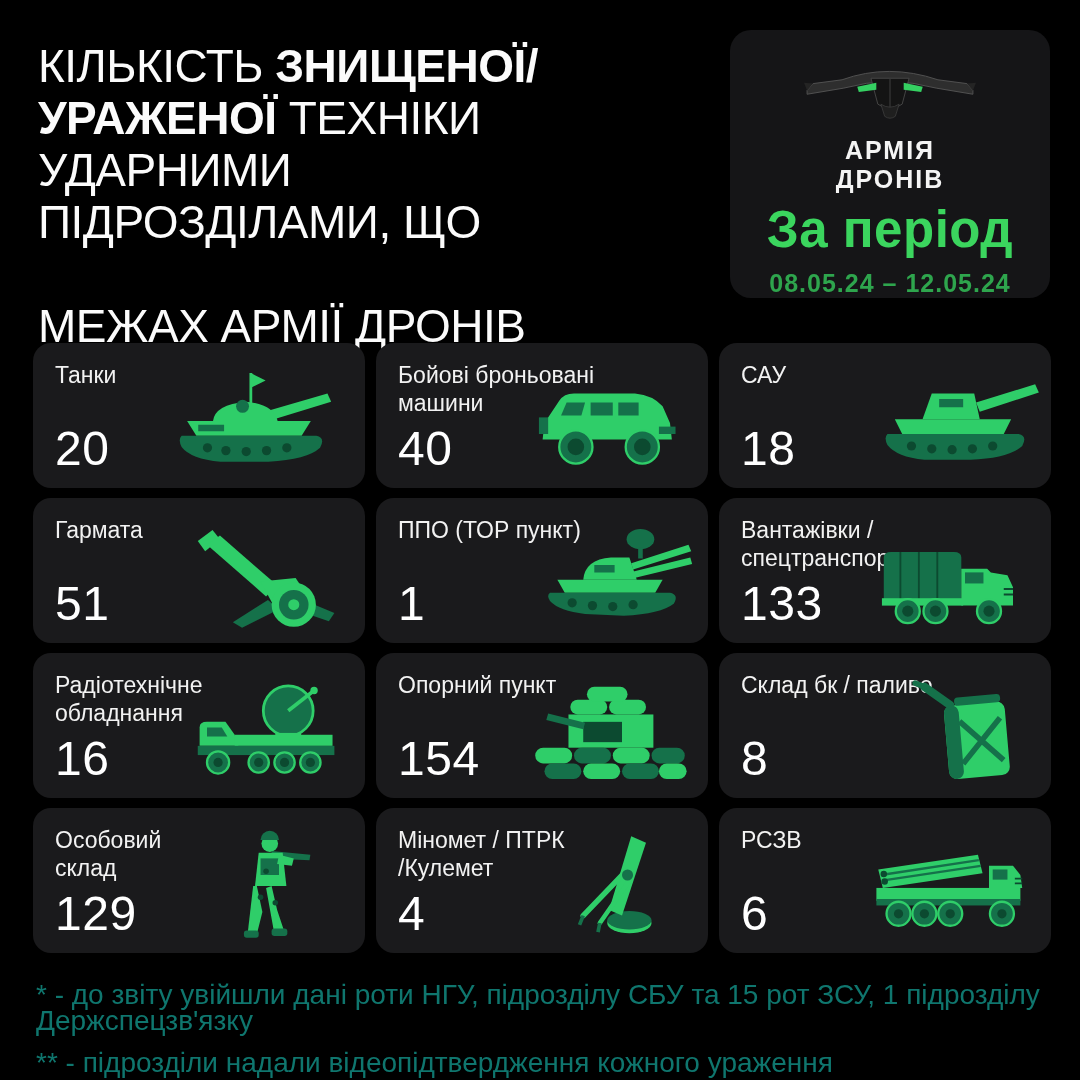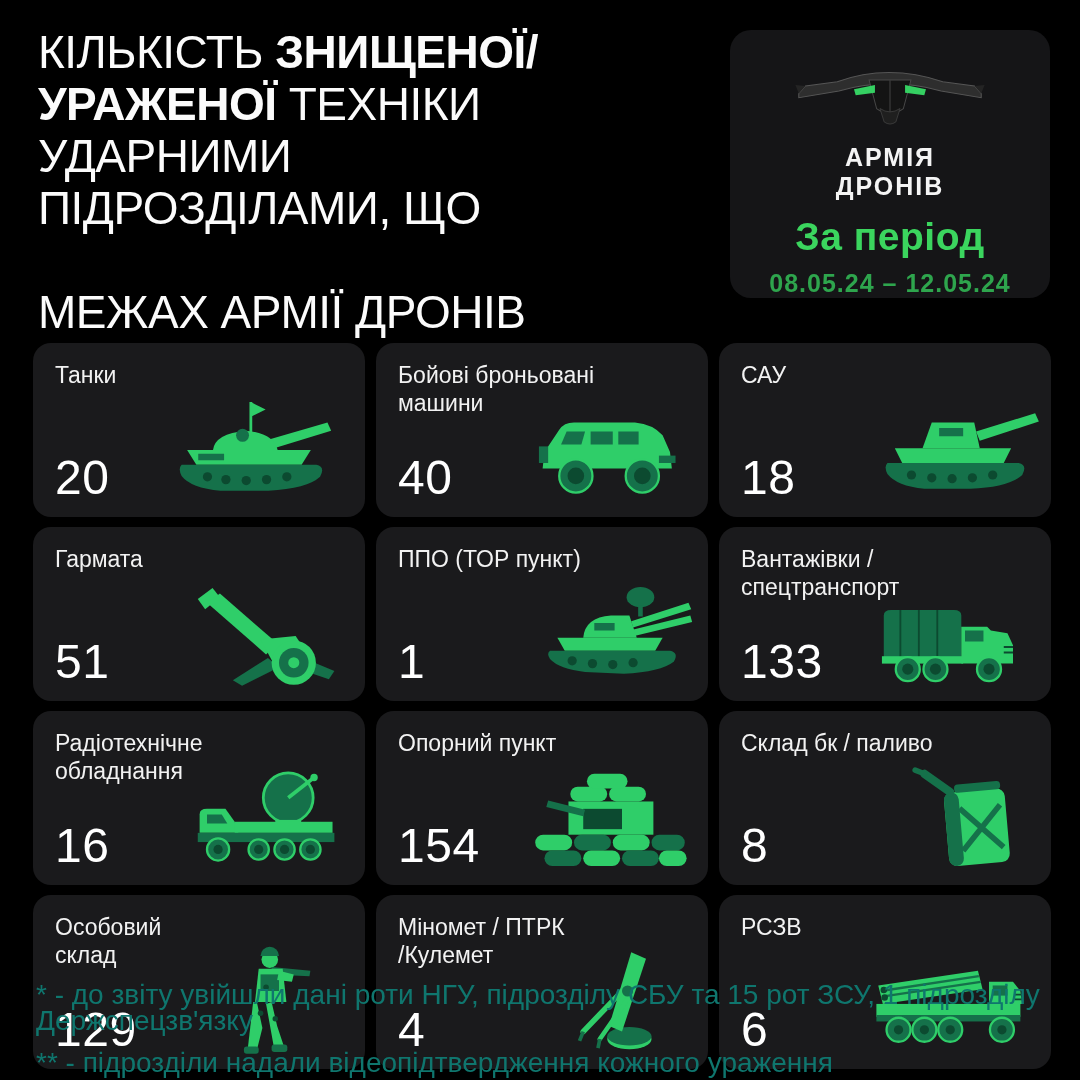--- a/index.html
+++ b/index.html
@@ -10,36 +10,36 @@
     --dates:#2EA54D;
     --cardbg:#1A1A1C;
     --badgebg:#151517;
   }
   html,body{margin:0;padding:0;background:#000;}
   .poster{
     position:relative;width:1080px;height:1080px;background:#000;overflow:hidden;
     font-family:"Liberation Sans", sans-serif;color:#fff;
   }
   
-  .title{position:absolute;left:38px;top:26px;width:660px;
+  .title{position:absolute;left:38px;top:40px;width:660px;
     font-size:46px;line-height:52px;letter-spacing:-0.5px;color:#FBFBFB;font-weight:400;}
   .title .b{font-weight:700;}
   
   .badge{position:absolute;left:730px;top:30px;width:320px;height:268px;
     background:var(--badgebg);border-radius:21px;
     display:flex;flex-direction:column;align-items:center;justify-content:flex-start;}
   .badge svg.drone{margin-top:30px;}
   .brand{margin-top:6px;text-align:center;font-size:25px;line-height:29px;
     letter-spacing:2px;font-weight:600;color:#F4F4F4;}
-  .period-label{margin-top:14px;font-size:39px;font-weight:700;color:var(--accent);letter-spacing:0.5px;}
+  .period-label{margin-top:6px;font-size:51px;font-weight:700;color:var(--accent);letter-spacing:0.5px;}
   .period-dates{margin-top:10px;font-size:25px;font-weight:700;color:var(--dates);letter-spacing:1px;}
   
   .grid{position:absolute;left:33px;top:343px;width:1018px;
     display:grid;grid-template-columns:repeat(3,332px);column-gap:11px;row-gap:10px;}
-  .card{position:relative;width:332px;height:174px;background:var(--cardbg);
+  .card{position:relative;width:332px;height:145px;background:var(--cardbg);
     border-radius:18px;overflow:hidden;}
   .card-label{position:absolute;left:22px;top:18px;max-width:215px;
     font-size:23px;line-height:28px;color:#F2F2F2;white-space:pre-line;}
   .card-value{position:absolute;left:22px;bottom:12px;
     font-size:48px;font-weight:400;letter-spacing:0.5px;color:#FFF;}
   .card-icon{position:absolute;right:10px;bottom:6px;width:176px;height:120px;}
   
   .footnotes{position:absolute;left:36px;top:982px;width:1010px;
     font-size:28px;line-height:26px;color:#0f766e;}
   .footnotes .note{margin-bottom:16px;}

